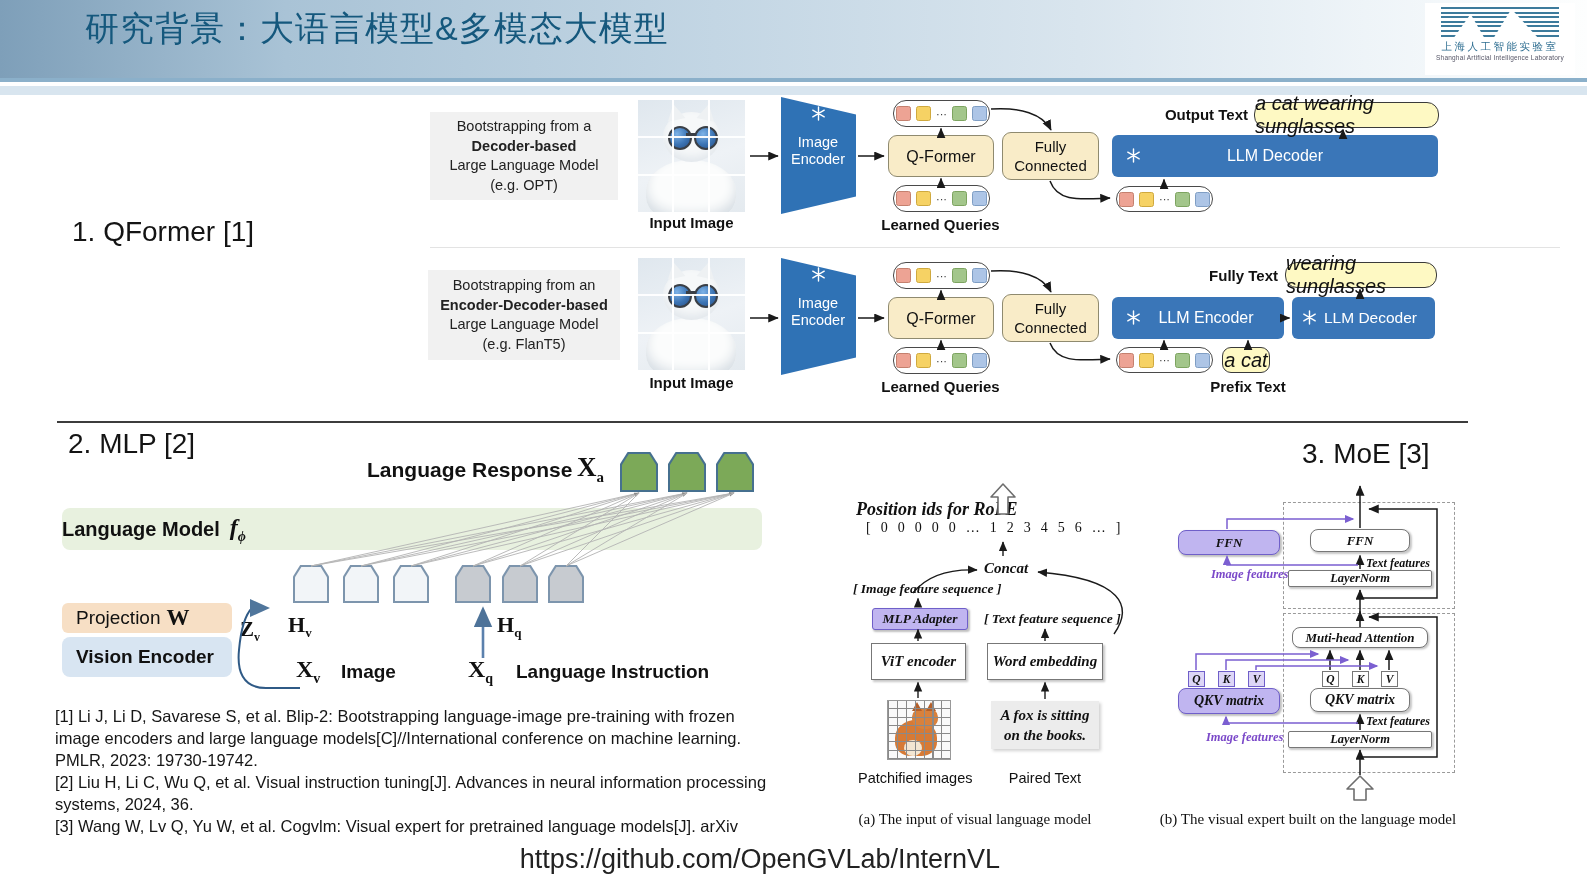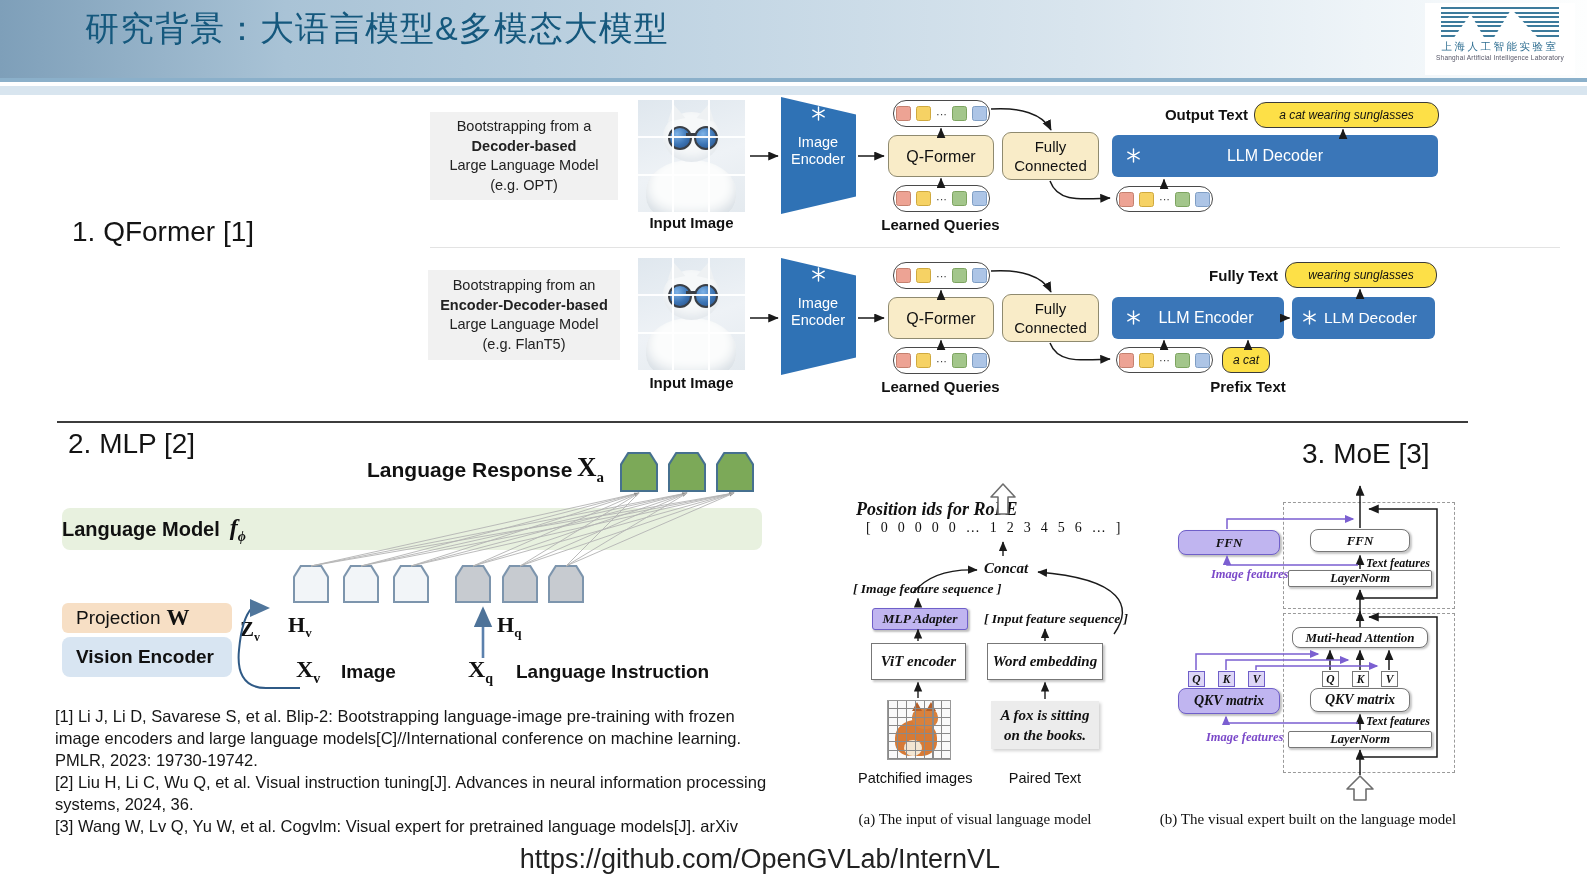--- a/index.html
+++ b/index.html
@@ -48,21 +48,21 @@
   .sq{width:15px;height:15px;border-radius:2.5px;box-sizing:border-box}
   .c-salmon{background:#eda394;border:1px solid #c4806e}
   .c-yellow{background:#f6d264;border:1px solid #cfa93e}
   .c-green{background:#a3c68b;border:1px solid #7da460}
   .c-blue{background:#adc5e6;border:1px solid #7f9ec4}
   .dots{font-size:11px;color:#333;line-height:10px}
   .cream{background:#f9ecc8;border:1.4px solid #8f8a6f;border-radius:9px;display:flex;flex-direction:column;
     align-items:center;justify-content:center;font-size:16px;color:#111;box-sizing:border-box;line-height:19px}
   .bluebox{background:#3a76b8;border-radius:6px;color:#fff;display:flex;align-items:center;justify-content:center;
     font-size:16px;box-sizing:border-box}
-  .outbox{background:#fde047;border:1.4px solid #3a3a3a;border-radius:12px;font-style:italic;font-size:12px;
+  .outbox{background:#fef9c3;border:1.4px solid #3a3a3a;border-radius:12px;font-style:italic;font-size:20px;
     display:flex;align-items:center;justify-content:center;box-sizing:border-box}
   .blbl{font-weight:bold;font-size:15px;white-space:nowrap}
   
   .serifb{font-family:"Liberation Serif",serif;font-weight:bold}
   .band{background:#e8f1df;border-radius:8px;display:flex;align-items:center;box-sizing:border-box}
   .ptoken{position:absolute}
   .ptoken .outer{position:absolute;inset:0;clip-path:polygon(0 30%,20% 0,80% 0,100% 30%,100% 100%,0 100%);background:#46708f}
   .ptoken .inner{position:absolute;inset:2px;clip-path:polygon(0 30%,20% 0,80% 0,100% 30%,100% 100%,0 100%)}
   .fill-green{background:#7ca958}.fill-light{background:#f2f5f8}.fill-gray{background:#c7cbd0}
   .projbox{background:#f7dfc5;border-radius:6px;display:flex;align-items:center;padding-left:14px;box-sizing:border-box}
@@ -317,21 +317,21 @@
 <div class="abs serifb" style="left:468px;top:656px;font-size:24px"><span>X</span><sub style="font-size:14px">q</sub></div>
 <div class="abs" style="left:516px;top:661px;font-size:19px;font-weight:bold">Language Instruction</div>
 
 <div class="abs iserifb" style="left:856px;top:499px;font-size:18px">Position ids for RoPE</div>
 <div class="abs serif pre" style="left:866px;top:520px;font-size:14px;letter-spacing:1px">[  0  0  0  0  0  …  1  2  3  4  5  6  …  ]</div>
 <div class="abs iserifb" style="left:984px;top:560px;font-size:15px">Concat</div>
 <div class="abs iserifb" style="left:853px;top:581px;font-size:13.5px">[ Image feature sequence ]</div>
 <div class="abs lavbox" style="left:872px;top:608px;width:94px;height:20px;border-radius:3px;display:flex;align-items:center;justify-content:center">
   <span class="iserifb" style="font-size:13.5px">MLP Adapter</span>
 </div>
-<div class="abs iserifb" style="left:984px;top:611px;font-size:13.5px">[ Input  feature sequence ]</div>
+<div class="abs iserifb" style="left:984px;top:611px;font-size:13.5px">[ Text  feature sequence ]</div>
 <div class="abs wbox" style="left:871px;top:643px;width:95px;height:37px;font-size:15px">
     <span class="iserifb">ViT encoder</span>
   </div>
 <div class="abs wbox" style="left:987px;top:643px;width:116px;height:37px;font-size:15px">
     <span class="iserifb">Word embedding</span>
   </div>
 <div class="abs foxwrap" style="left:887px;top:700px;width:62px;height:58px">
   <div class="fb"></div>
     <div class="fh"></div>
   <div class="fe" style="left:24px;top:1px"></div>

